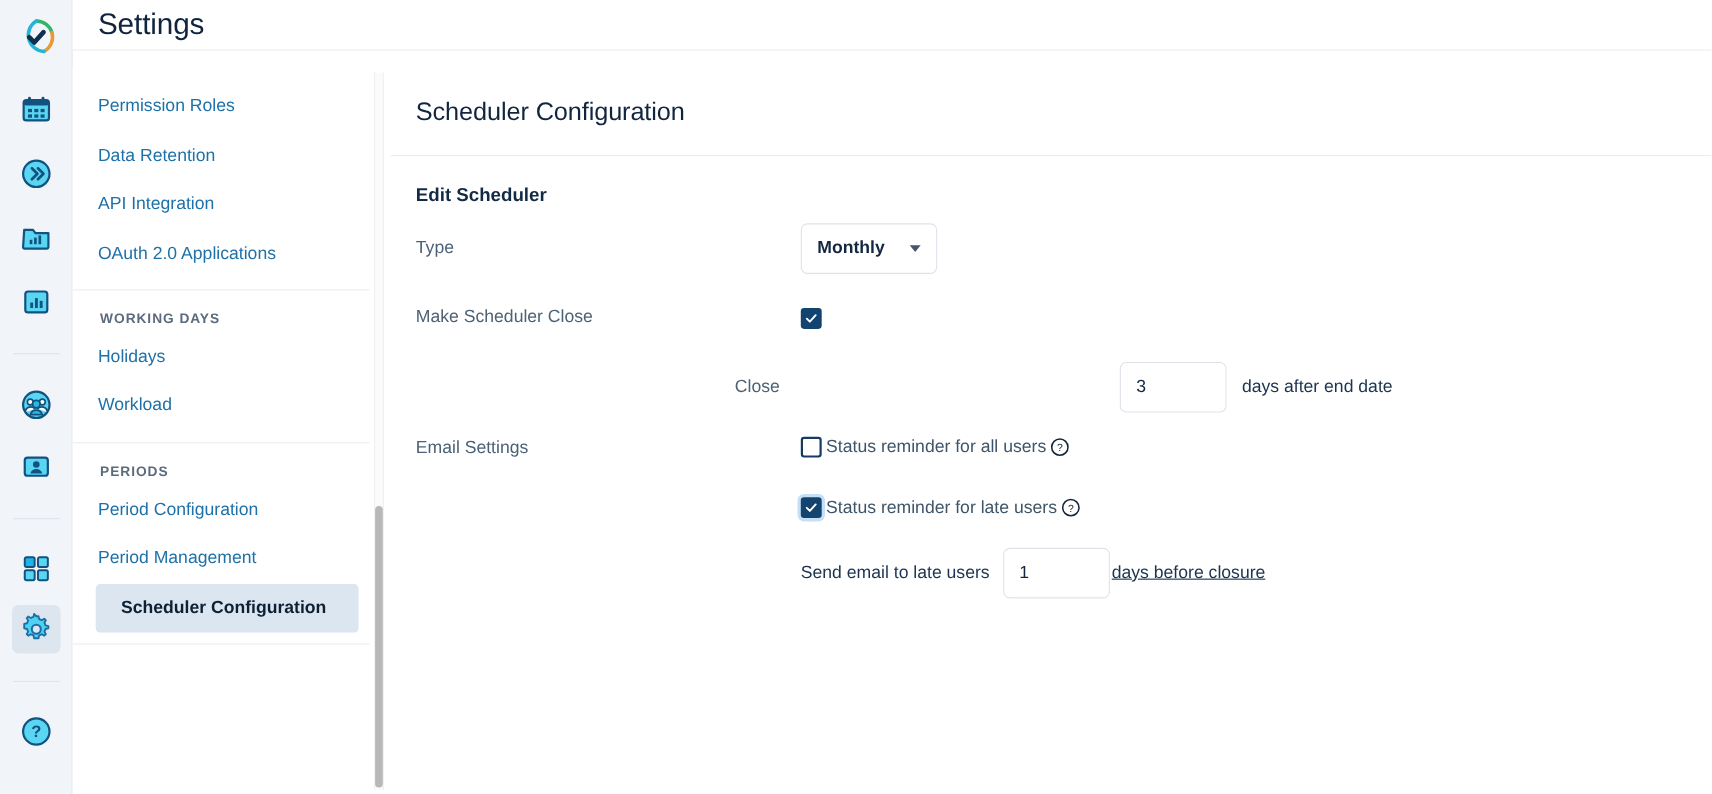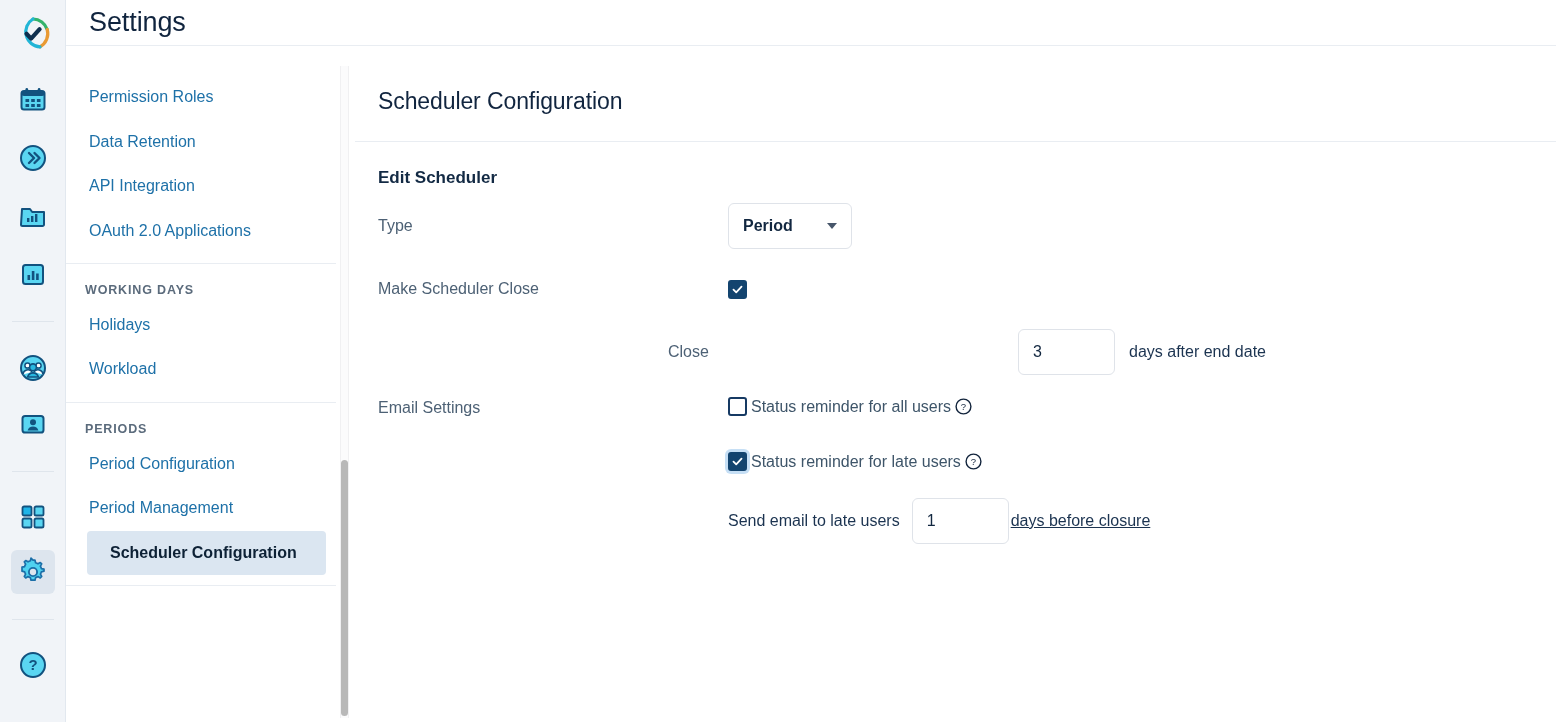--- a/index.html
+++ b/index.html
@@ -66,21 +66,21 @@
     left: 0; top: -37px;
     width: 270px;
   }
   .nav-group { border-bottom: 1px solid #e9edf2; padding-bottom: 10px; }
   .nav-group.first { padding-top: 8px; }
   .nav-head {
     font-size: 12.5px;
     font-weight: bold;
     color: #5b6b7c;
     letter-spacing: 0.85px;
-    padding: 19px 0 6px 19px;
+    padding: 19px 0 6px 25px;
     text-transform: uppercase;
   }
   .nav-item {
     font-size: 16px;
     color: #1e71a8;
     padding: 13px 12px 13px 23px;
     line-height: 1.15;
     white-space: nowrap;
     cursor: pointer;
   }
@@ -373,21 +373,21 @@
 
     <div class="main-title">Scheduler Configuration</div>
     <div class="main-divider"></div>
 
     <div class="section-title">Edit Scheduler</div>
 
     <div class="form-row" style="margin-top:15px;">
       <div class="form-label">Type</div>
       <div class="form-control">
         <div class="select">
-          <span class="select-value">Period</span>
+          <span class="select-value">Monthly</span>
           <span class="caret"></span>
         </div>
       </div>
     </div>
 
     <div class="form-row" style="margin-top:18px;">
       <div class="form-label">Make Scheduler Close</div>
       <div class="form-control">
         <span class="cbox checked">
           <svg class="cmark" viewBox="0 0 12 12">

